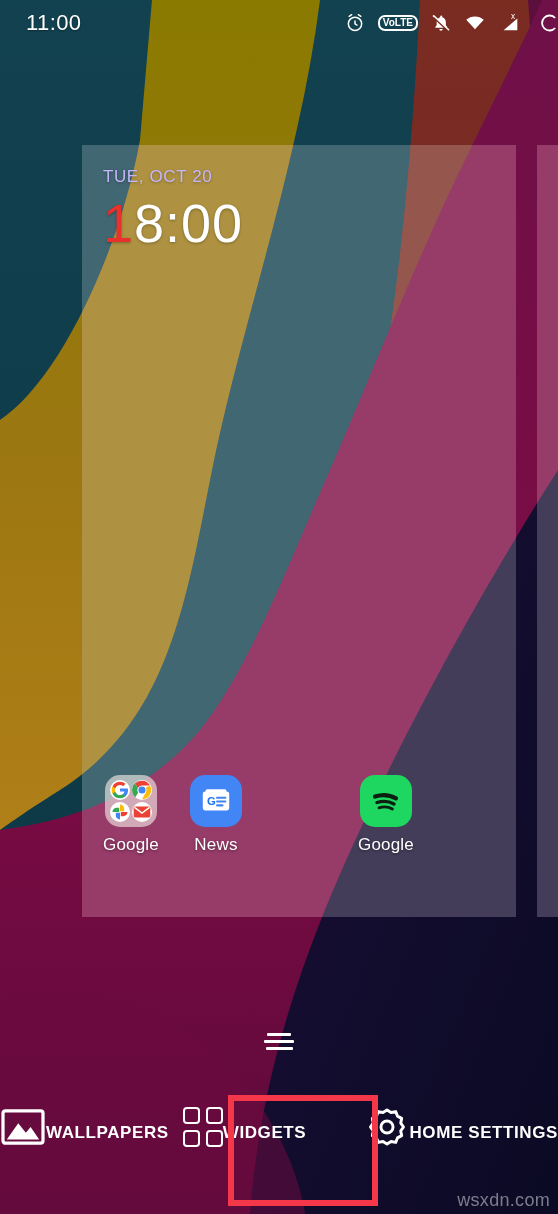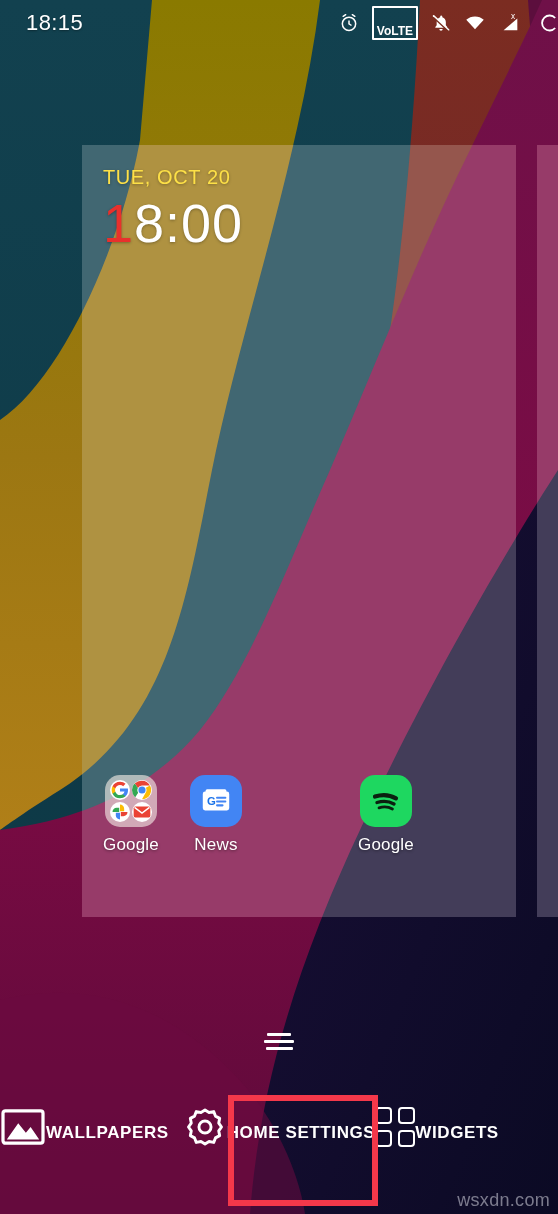--- a/index.html
+++ b/index.html
@@ -20,22 +20,22 @@
   .sb-clock{
     color:#ffffff; font-size:22px; letter-spacing:.4px; margin-left:26px;
     text-shadow:0 1px 2px rgba(0,0,0,.35);
   }
   .sb-icons{
     margin-left:auto; display:flex; align-items:center; gap:13px;
     padding-right:0px; color:#fff;
   }
   .sb-icons .ic{ display:flex; align-items:center; justify-content:center; }
   .volte{
-    border:2px solid #fff; border-radius:1px; padding:17px 3px 1px 3px;
-    font-size:12px; font-weight:bold; line-height:1; letter-spacing:0px;
+    border:2px solid #fff; border-radius:7px; padding:1px 3px 1px 3px;
+    font-size:10px; font-weight:bold; line-height:1; letter-spacing:0px;
     color:#fff;
   }
   .batt-clip{ width:24px; overflow:hidden; }
 
   
   .preview-wrap{
     position:absolute; left:0; top:145px; width:558px; height:772px; z-index:20;
   }
   .card{
     position:absolute; top:0; left:82px; width:434px; height:772px;
@@ -51,21 +51,21 @@
   }
   .card-next .wallclip{ position:absolute; left:-537px; top:-145px; width:558px; height:1214px; }
   .card-next .tint{ position:absolute; inset:0; background:rgba(255,255,255,0.20); }
 
   
   .clockwidget{
     position:absolute; left:103px; top:166px; z-index:25;
     text-shadow:0 1px 3px rgba(0,0,0,.30);
   }
   .cw-line{
-    color:#fde047; font-size:20px; letter-spacing:.6px; line-height:22px;
+    color:#c4b5fd; font-size:17px; letter-spacing:.6px; line-height:22px;
     font-weight:400;
   }
   .cw-time{
     margin-top:8px; font-size:54px; line-height:54px; font-weight:300;
     letter-spacing:1px; color:#fff; display:flex; align-items:baseline;
   }
   .cw-time .hl{ color:#e8302c; }
 
   
   .approw{
@@ -228,21 +228,21 @@
                    L0,1214 Z" fill="#7d0b44"></path>
           <path d="M558,470 C500,560 420,700 360,830 C300,958 260,1080 250,1214
                    L558,1214 Z" fill="#140d30"></path>
         </svg>
       </div>
       <div class="tint"></div>
     </div>
   </div>
 
   <div class="statusbar">
-    <div class="sb-clock">18:15</div>
+    <div class="sb-clock">11:00</div>
     <div class="sb-icons">
 
       <span class="ic">
         <svg width="20" height="20" viewBox="0 0 24 24" fill="none" stroke="#fff" stroke-width="1.8">
           <circle cx="12" cy="13" r="8"></circle>
           <path d="M12 9v4l3 2"></path>
           <path d="M5 4 L8 2" stroke-linecap="round"></path>
           <path d="M19 4 L16 2" stroke-linecap="round"></path>
         </svg>
       </span>
@@ -373,41 +373,41 @@
         <svg width="46" height="40" viewBox="0 0 48 42" fill="none" stroke="#fff" stroke-width="3.4">
           <rect x="3" y="4" width="42" height="34" rx="2.5"></rect>
           <path d="M7 34 L19 17 L27 27 L32 21 L41 34 Z" fill="#fff" stroke="none"></path>
         </svg>
       </div>
       <div class="tlabel">WALLPAPERS</div>
     </div>
 
     <div class="tb-item">
       <div class="tb-icon">
+        <div class="widget-grid">
+          <span></span>
+          <span></span>
+          <span></span>
+          <span></span>
+        </div>
+      </div>
+      <div class="tlabel">WIDGETS</div>
+    </div>
+
+    <div class="tb-item">
+      <div class="tb-icon">
         <svg width="44" height="44" viewBox="0 0 48 48" fill="none" stroke="#fff" stroke-width="3.2" stroke-linejoin="round">
           <path d="M24 5.5 L28.4 8.2 L33.5 7.2 L35.4 12.1 L40 14.6 L39 19.7
                    L42 24 L39 28.3 L40 33.4 L35.4 35.9 L33.5 40.8 L28.4 39.8
                    L24 42.5 L19.6 39.8 L14.5 40.8 L12.6 35.9 L8 33.4 L9 28.3
                    L6 24 L9 19.7 L8 14.6 L12.6 12.1 L14.5 7.2 L19.6 8.2 Z"></path>
           <circle cx="24" cy="24" r="6.6"></circle>
         </svg>
       </div>
       <div class="tlabel">HOME SETTINGS</div>
     </div>
-
-    <div class="tb-item">
-      <div class="tb-icon">
-        <div class="widget-grid">
-          <span></span>
-          <span></span>
-          <span></span>
-          <span></span>
-        </div>
-      </div>
-      <div class="tlabel">WIDGETS</div>
-    </div>
   </div>
 
   <div class="hl-box"></div>
 
   <div class="watermark">wsxdn.com</div>
 
 </div>
 
 </body></html>

